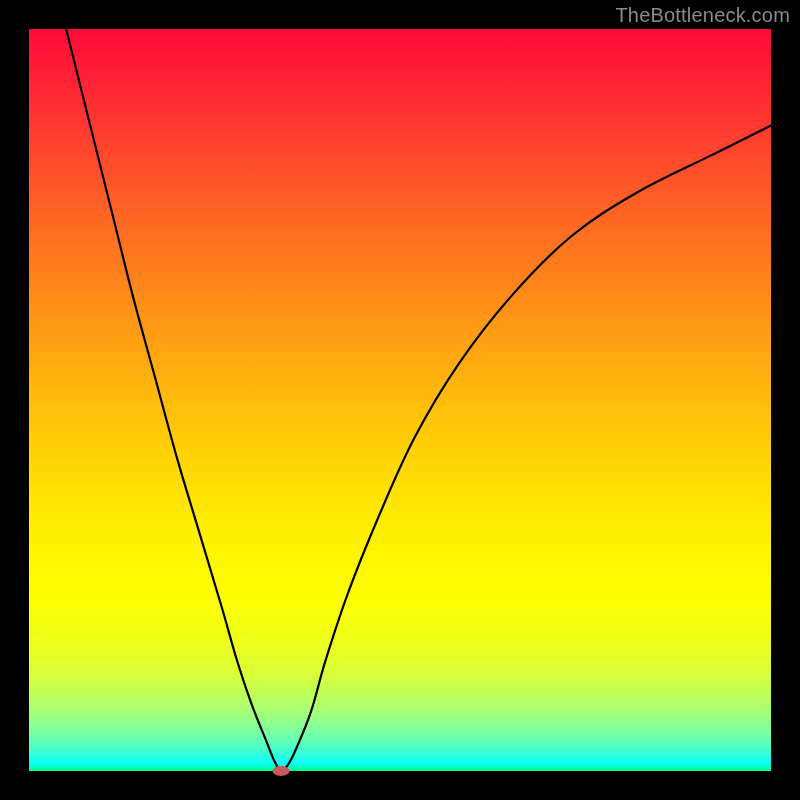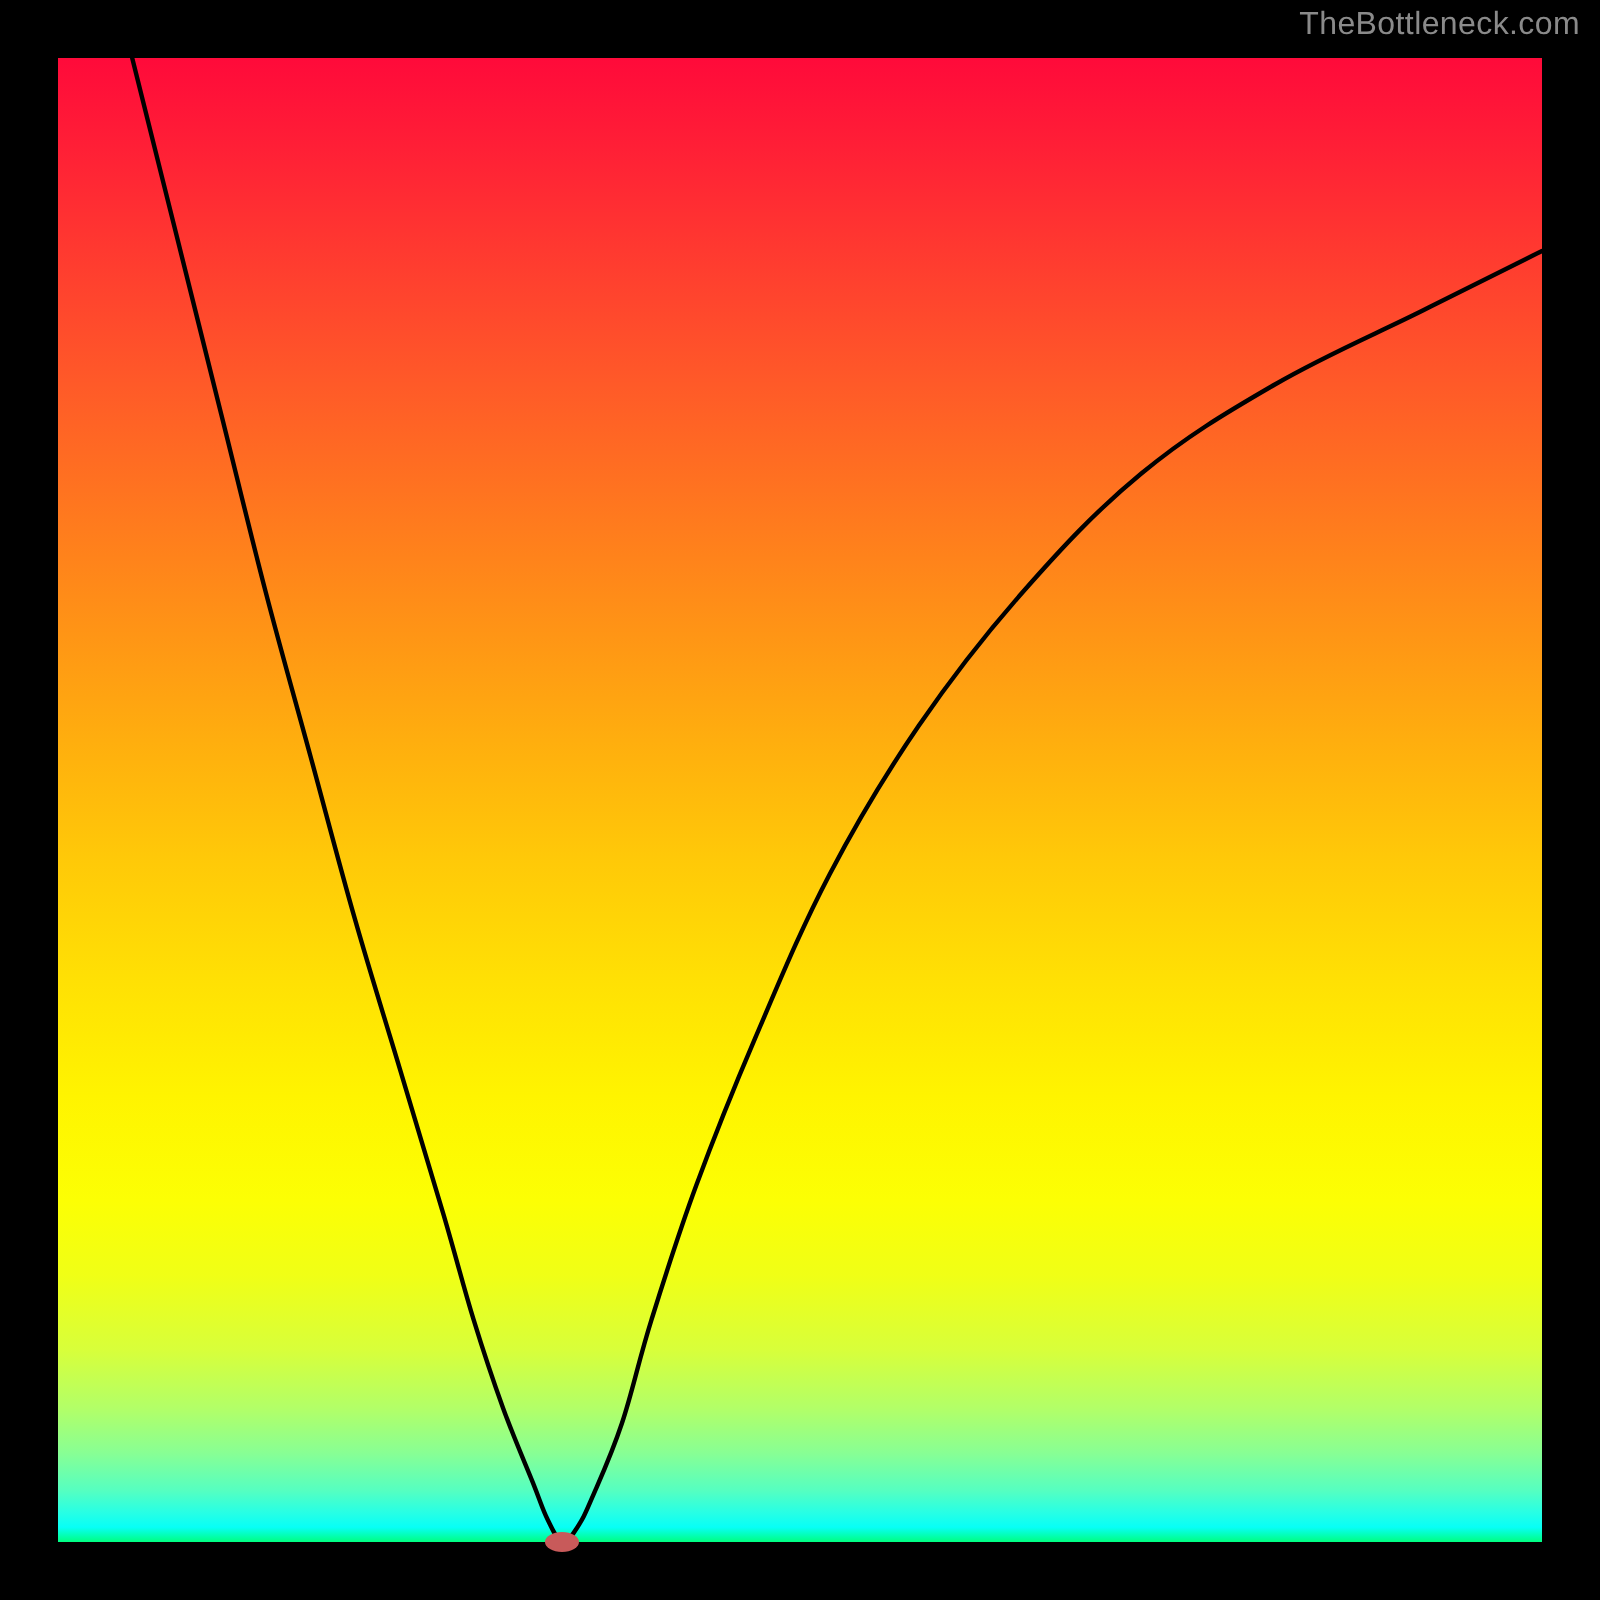--- a/index.html
+++ b/index.html
@@ -42,21 +42,21 @@
     position: absolute;
     left: 0; top: 0;
     width: 100%; height: 100%;
     pointer-events: none;
   }
   .watermark {
     position: absolute;
     top: 4px;
     right: 10px;
     font-family: Arial, Helvetica, sans-serif;
-    font-size: 16px;
+    font-size: 20px;
     font-weight: 500;
     color: #8a8a8a;
     letter-spacing: 0.2px;
   }
   .marker {
     position: absolute;
     width: 17px;
     height: 10px;
     border-radius: 50%;
     background: #c85a5a;

